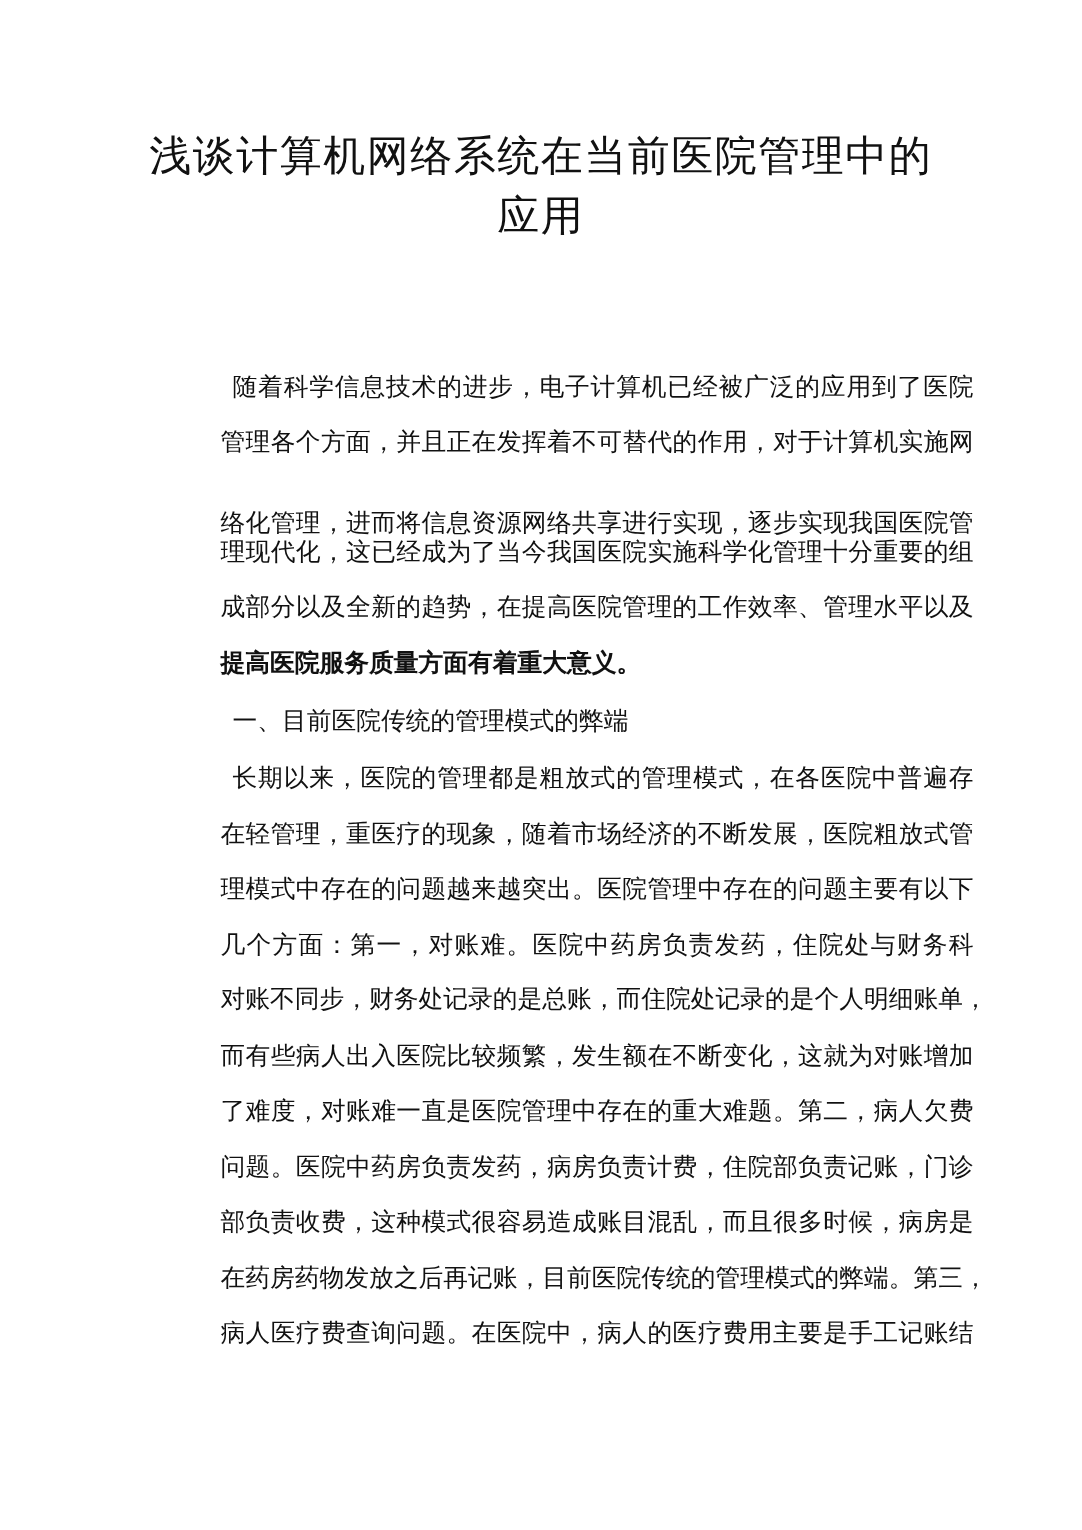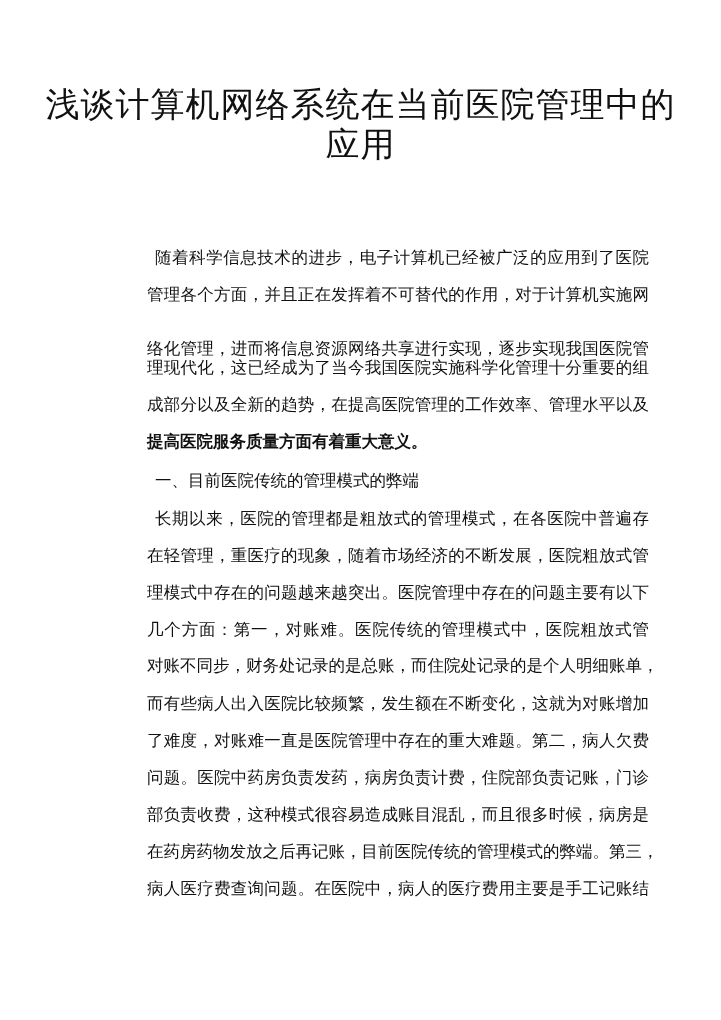--- a/index.html
+++ b/index.html
@@ -1,19 +1,19 @@
 <!DOCTYPE html>
 <html><head>
 <meta charset="utf-8">
 <style>
   html, body { margin: 0; padding: 0; background: #ffffff; }
   body { width: 721px; height: 1020px; position: relative; overflow: hidden;
          font-family: "DejaVu Serif", "Liberation Serif", serif; color: #111; }
   .title { position: absolute; left: 0; width: 721px; text-align: center;
-           font-size: 34px; line-height: 40px; letter-spacing: 1px; color: #111; }
+           font-size: 28px; line-height: 40px; letter-spacing: 1px; color: #111; }
   .line { position: absolute; left: 110px; width: 502px; font-size: 16.5px;
           line-height: 22px; white-space: nowrap; text-align: justify;
           text-align-last: justify; color: #111; padding-left: 37px; }
   .line.last { text-align-last: left; }
   .line.indent { left: 118px; width: 494px; }
 </style>
 </head>
 <body>
 
 <div>
@@ -28,21 +28,21 @@
     <div class="line" style="top:394px;">成部分以及全新的趋势，在提高医院管理的工作效率、管理水平以及</div>
     <div class="line last" style="top:431px;font-weight:bold;">提高医院服务质量方面有着重大意义。</div>
   </div>
 
   <div class="line last indent" style="top:470px;">一、目前医院传统的管理模式的弊端</div>
 
   <div>
     <div class="line indent" style="top:508px;">长期以来，医院的管理都是粗放式的管理模式，在各医院中普遍存</div>
     <div class="line" style="top:545px;">在轻管理，重医疗的现象，随着市场经济的不断发展，医院粗放式管</div>
     <div class="line" style="top:582px;">理模式中存在的问题越来越突出。医院管理中存在的问题主要有以下</div>
-    <div class="line" style="top:619px;">几个方面：第一，对账难。医院传统的管理模式中，医院粗放式管</div>
+    <div class="line" style="top:619px;">几个方面：第一，对账难。医院中药房负责发药，住院处与财务科</div>
     <div class="line" style="top:656px;font-family:Liberation Mono, monospace;">对账不同步，财务处记录的是总账，而住院处记录的是个人明细账单，</div>
     <div class="line" style="top:693px;">而有些病人出入医院比较频繁，发生额在不断变化，这就为对账增加</div>
     <div class="line" style="top:730px;">了难度，对账难一直是医院管理中存在的重大难题。第二，病人欠费</div>
     <div class="line" style="top:767px;">问题。医院中药房负责发药，病房负责计费，住院部负责记账，门诊</div>
     <div class="line" style="top:804px;">部负责收费，这种模式很容易造成账目混乱，而且很多时候，病房是</div>
     <div class="line" style="top:841px;">在药房药物发放之后再记账，目前医院传统的管理模式的弊端。第三，</div>
     <div class="line" style="top:878px;">病人医疗费查询问题。在医院中，病人的医疗费用主要是手工记账结</div>
   </div>
 </div>
 

